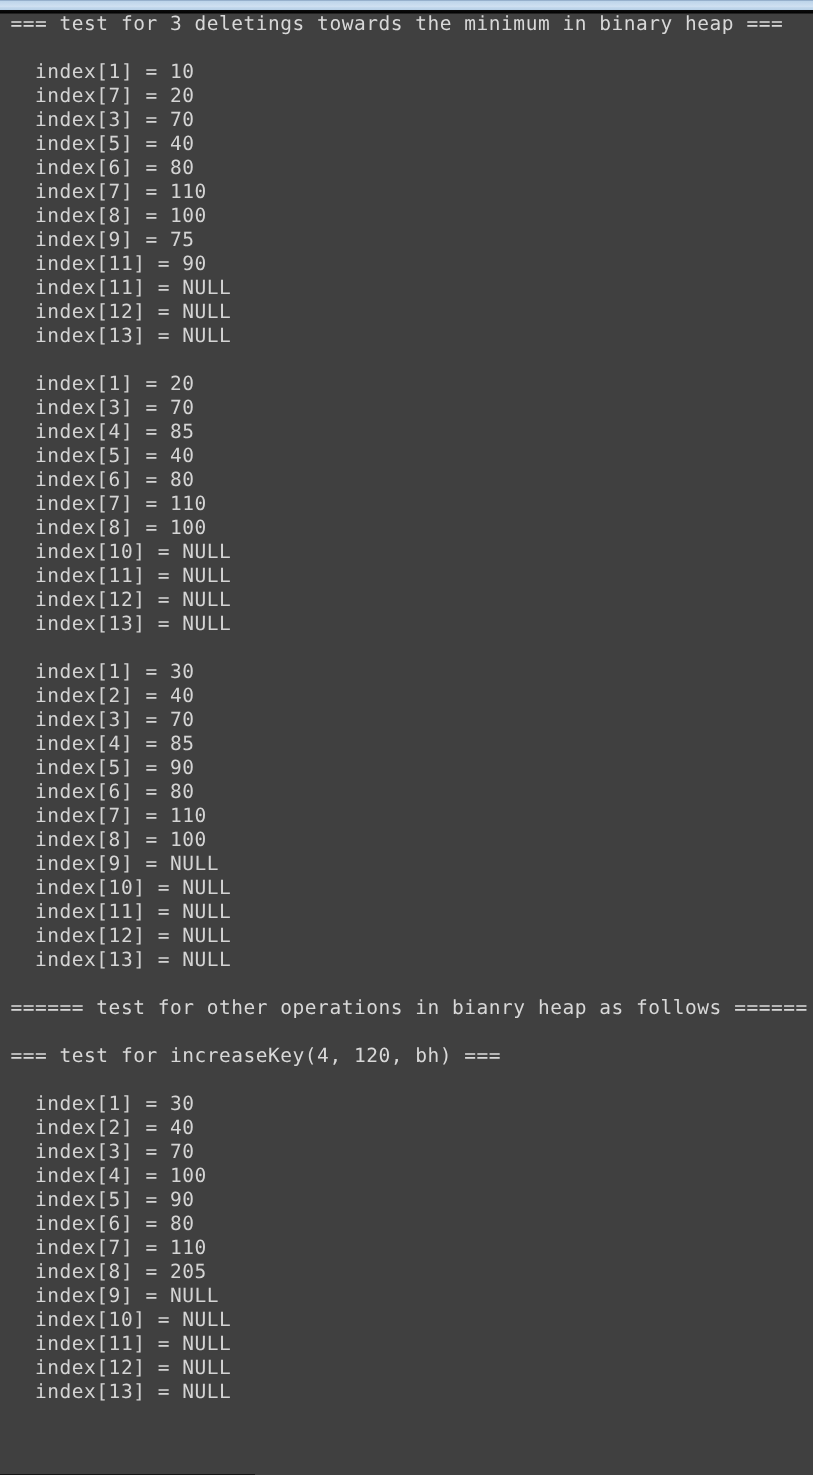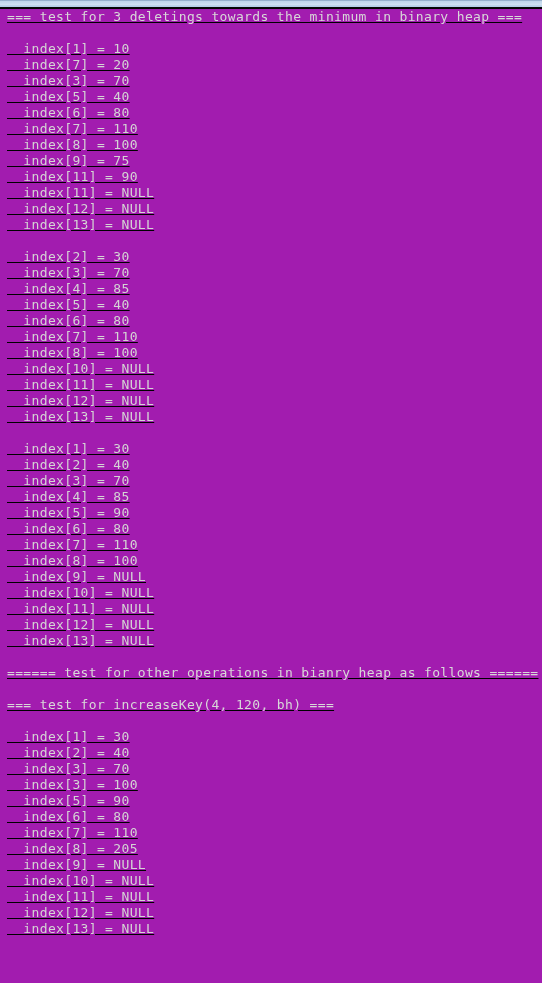--- a/index.html
+++ b/index.html
@@ -31,23 +31,22 @@
                 #96b0cc 0px, #96b0cc 1px,
                 #bed5ea 1px, #d2e2f2 5px,
                 #c3d8ec 5px, #b4cde4 7px,
                 #0a0a0a 7px, #000000 9px);
   }
   #terminal-screen {
     position: absolute;
     top: 9px; left: 0;
     width: 542px;
     height: 974px;
-    background: #a21caf;
+    background: #404040;
     padding: 0;
-    text-decoration: underline;
   }
   .line {
     height: 16px;
     line-height: 16px;
     font-size: 13px;
     font-family: "DejaVu Sans Mono", "Liberation Mono", monospace;
     color: #d4d4d4;
     white-space: pre;
     letter-spacing: 0.35px;
     padding-left: 7px;
@@ -76,21 +75,21 @@
       <div class="line">  index[5] = 40</div>
       <div class="line">  index[6] = 80</div>
       <div class="line">  index[7] = 110</div>
       <div class="line">  index[8] = 100</div>
       <div class="line">  index[9] = 75</div>
       <div class="line">  index[11] = 90</div>
       <div class="line">  index[11] = NULL</div>
       <div class="line">  index[12] = NULL</div>
       <div class="line">  index[13] = NULL</div>
       <div class="line blank"></div>
-      <div class="line">  index[2] = 30</div>
+      <div class="line">  index[1] = 20</div>
       <div class="line">  index[3] = 70</div>
       <div class="line">  index[4] = 85</div>
       <div class="line">  index[5] = 40</div>
       <div class="line">  index[6] = 80</div>
       <div class="line">  index[7] = 110</div>
       <div class="line">  index[8] = 100</div>
       <div class="line">  index[10] = NULL</div>
       <div class="line">  index[11] = NULL</div>
       <div class="line">  index[12] = NULL</div>
       <div class="line">  index[13] = NULL</div>
@@ -109,21 +108,21 @@
       <div class="line">  index[12] = NULL</div>
       <div class="line">  index[13] = NULL</div>
       <div class="line blank"></div>
       <div class="line banner">====== test for other operations in bianry heap as follows ======</div>
       <div class="line blank"></div>
       <div class="line banner">=== test for increaseKey(4, 120, bh) ===</div>
       <div class="line blank"></div>
       <div class="line">  index[1] = 30</div>
       <div class="line">  index[2] = 40</div>
       <div class="line">  index[3] = 70</div>
-      <div class="line">  index[3] = 100</div>
+      <div class="line">  index[4] = 100</div>
       <div class="line">  index[5] = 90</div>
       <div class="line">  index[6] = 80</div>
       <div class="line">  index[7] = 110</div>
       <div class="line">  index[8] = 205</div>
       <div class="line">  index[9] = NULL</div>
       <div class="line">  index[10] = NULL</div>
       <div class="line">  index[11] = NULL</div>
       <div class="line">  index[12] = NULL</div>
       <div class="line">  index[13] = NULL</div>
     </div>

